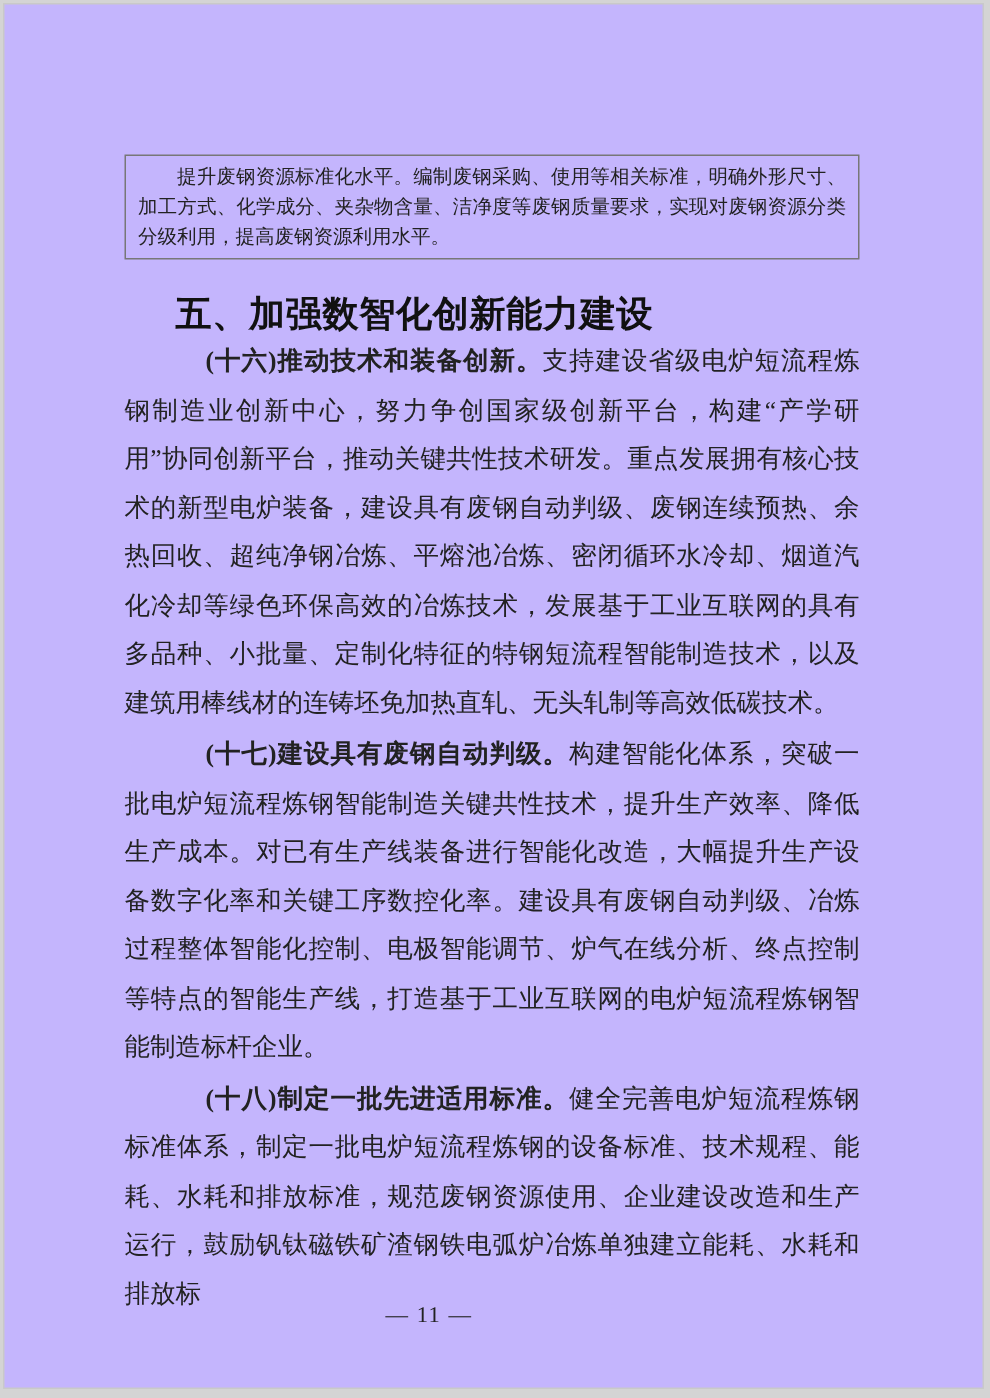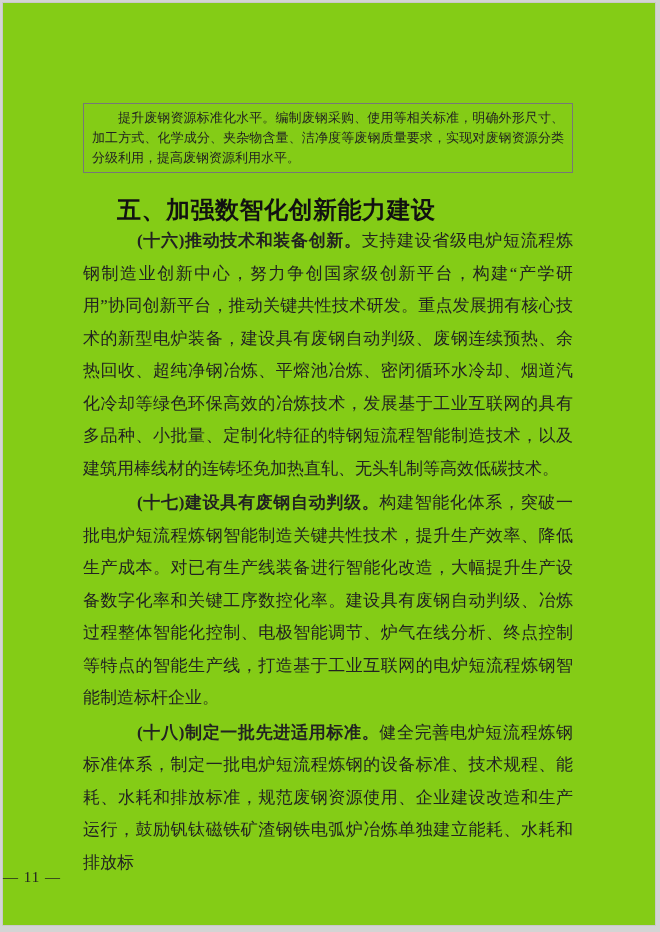--- a/index.html
+++ b/index.html
@@ -7,21 +7,21 @@
     padding: 0;
     width: 660px;
     height: 932px;
     overflow: hidden;
     background: #d4d4d4;
     font-family: "Liberation Serif", "DejaVu Serif", serif;
   }
   .sheet {
     position: absolute;
     top: 2px; left: 2px; right: 4px; bottom: 6px;
-    background: #84cc16;
+    background: #c4b5fd;
     border: 1px solid #c9c9c9;
     box-sizing: border-box;
   }
   .callout-box {
     box-sizing: border-box;
     width: 490px;
     margin: 100px 0 0 80px;
     border: 1px solid #777777;
     padding: 4px 8px;
   }
@@ -50,21 +50,21 @@
     color: #222222;
     text-align: justify;
     text-indent: 2em;
   }
   .para .lead {
     font-weight: bold;
     margin-left: 20px;
   }
   .page-number {
     margin: -12px 86px 0 0;
-    text-align: left;
+    text-align: center;
     font-size: 15px;
     line-height: 20px;
     color: #222222;
     letter-spacing: 1px;
   }
 </style>
 </head>
 <body>
 
 <div class="sheet">

